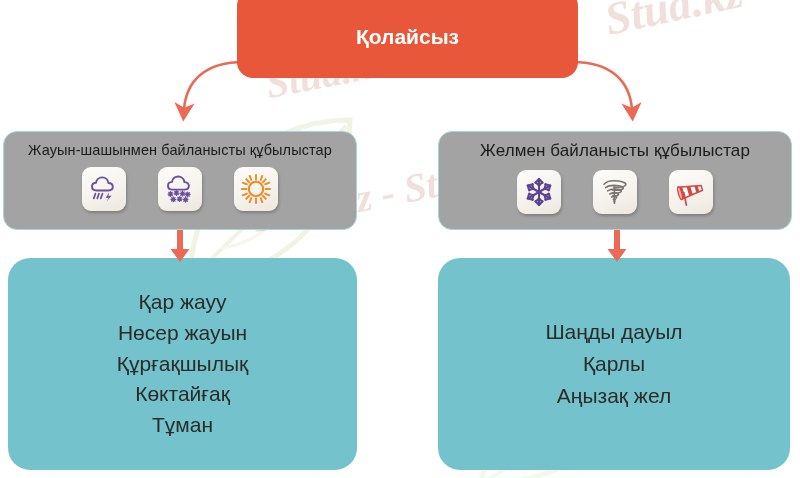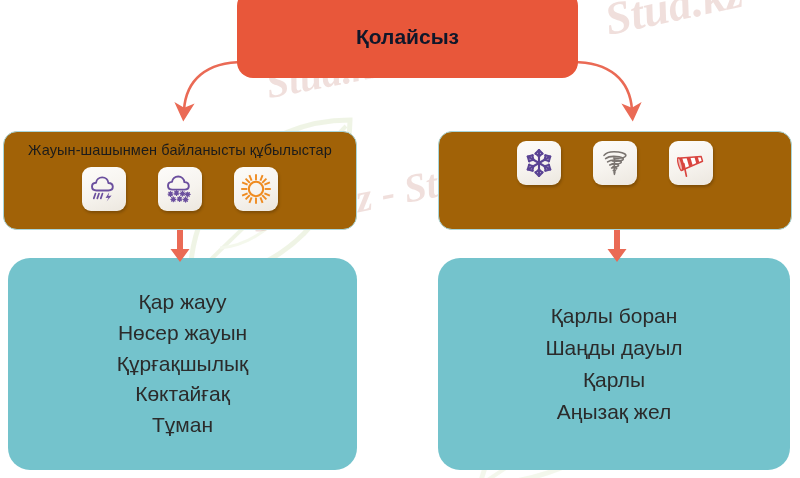--- a/index.html
+++ b/index.html
@@ -48,21 +48,21 @@
     width: 341px;
     height: 88px;
     background: #e8573a;
     border-radius: 16px;
     display: flex;
     align-items: center;
     justify-content: center;
     z-index: 20;
   }
   .title-text {
-    color: #0f172a;
+    color: #ffffff;
     font-size: 21px;
     font-weight: bold;
     line-height: 1.32;
     text-align: left;
     padding: 6px 14px 0 14px;
   }
 
   
   .branch-svg {
     position: absolute;
@@ -74,21 +74,21 @@
     pointer-events: none;
   }
 
   
   .cat-box {
     position: absolute;
     top: 131px;
     height: 97px;
     border: 1px solid #a9d5d9;
     border-radius: 14px;
-    background: #a16207;
+    background: #a3a3a3;
     z-index: 15;
   }
   .cat-box.left  { left: 3px;   width: 352px; }
   .cat-box.right { left: 438px; width: 352px; }
 
   .cat-title {
     text-align: center;
     font-size: 14.5px;
     color: #1b1b1b;
     margin-top: 10px;
@@ -263,20 +263,21 @@
             <path d="M3.1 23.6 L8.6 21.4"></path>
               <path d="M25.4 12.6 L30.9 10.4"></path>
           </g>
         </svg>
       </div>
 
     </div>
   </div>
 
   <div class="cat-box right">
+    <div class="cat-title">Желмен байланысты құбылыстар</div>
     <div class="icon-row">
 
       <div class="icon-tile">
         <svg width="32" height="32" viewBox="0 0 32 32">
           <g stroke="#5b4494" stroke-width="2.1" stroke-linecap="round" fill="none">
             <g transform="translate(16,16)">
               <g>
                 <path d="M0 -13 V13"></path>
                 <path d="M0 -13 L-3.6 -9.2 M0 -13 L3.6 -9.2"></path>
                 <path d="M0 -6.4 L-3.2 -9.6 M0 -6.4 L3.2 -9.6"></path>
@@ -347,19 +348,18 @@
 
   <div class="list-box left">
     <div class="list-item">Қар жауу</div>
     <div class="list-item">Нөсер жауын</div>
     <div class="list-item">Құрғақшылық</div>
     <div class="list-item">Көктайғақ</div>
     <div class="list-item">Тұман</div>
   </div>
 
   <div class="list-box right">
-    <div class="list-item">Қарлы боран</div>
     <div class="list-item">Шаңды дауыл</div>
     <div class="list-item">Қарлы</div>
     <div class="list-item">Аңызақ жел</div>
   </div>
 
 </div>
 
 </body></html>

